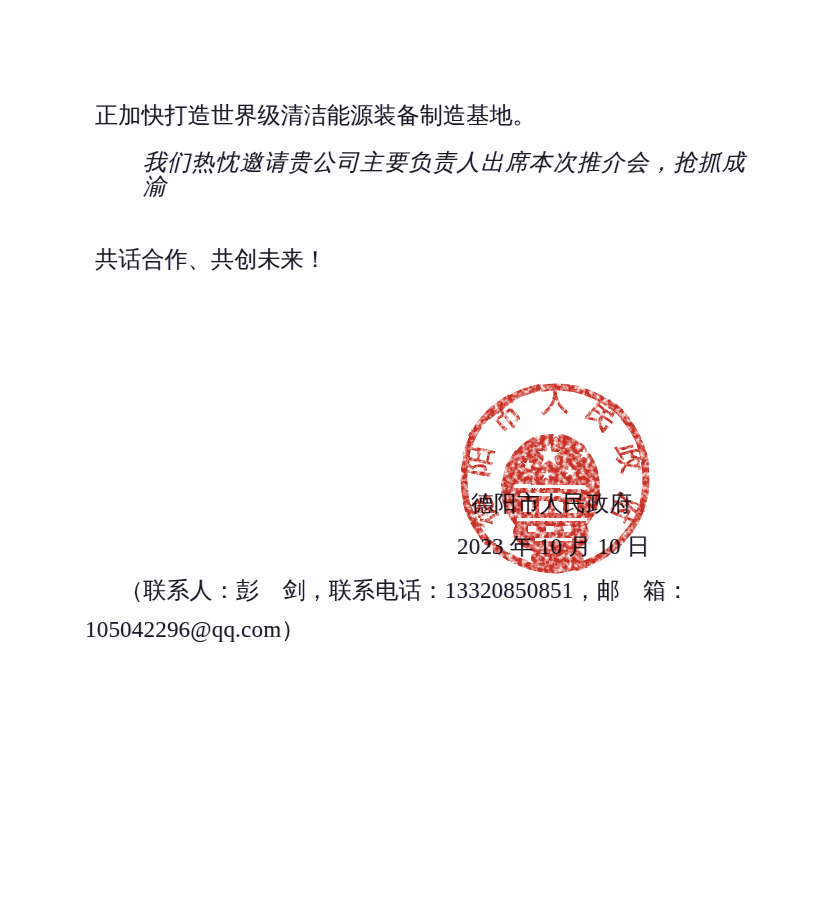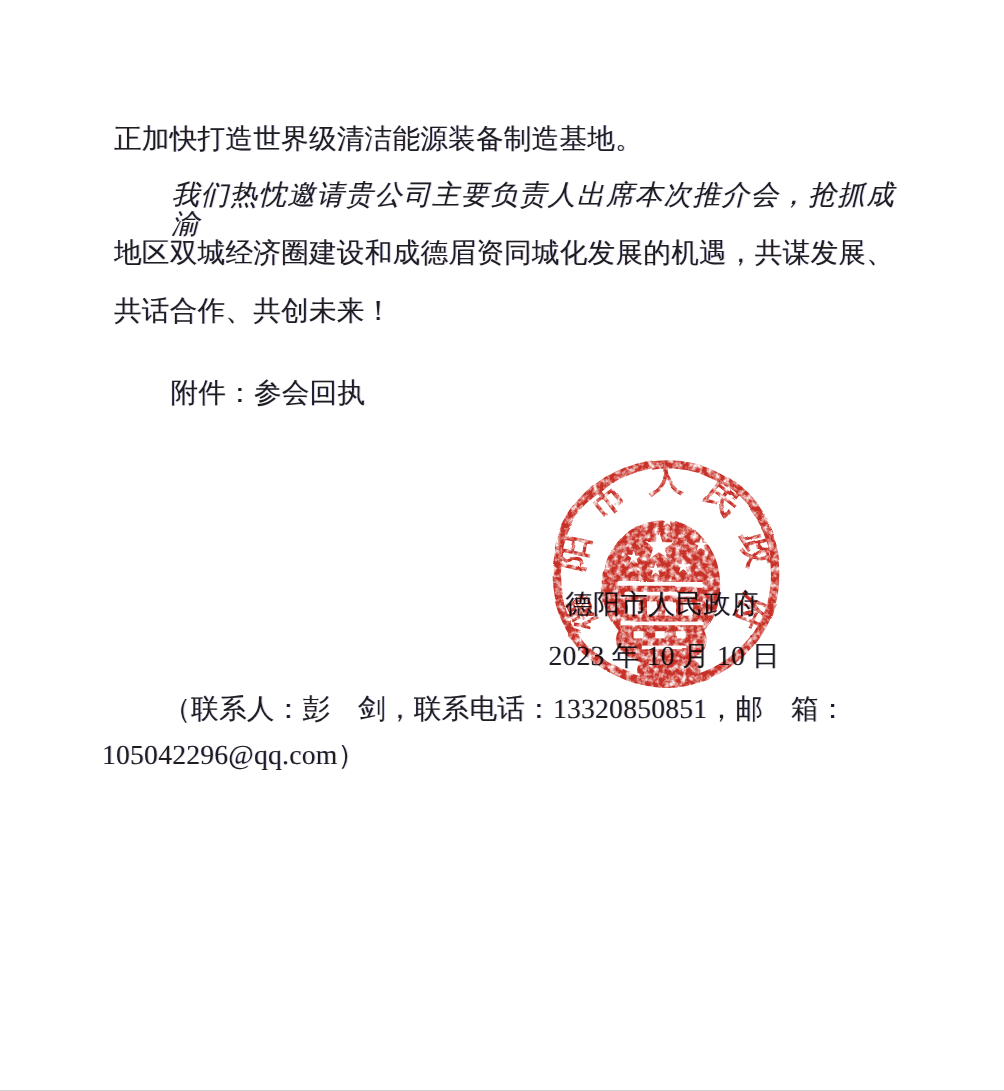--- a/index.html
+++ b/index.html
@@ -23,21 +23,21 @@
     text-shadow: 0.8px 0 0.4px rgba(80,90,200,0.28), -0.5px 0 0.3px rgba(190,80,80,0.15);
   }
   .just { text-align: justify; text-align-last: justify; white-space: normal; }
   .l1 { left: 95px;  top: 104px; }
   .l2 { left: 143px; top: 151px; width: 602px; font-style: italic; }
   .l3 { left: 95px;  top: 199px; width: 650px; }
   .l4 { left: 95px;  top: 248px; }
   .attach { left: 142px; top: 316px; }
   .sig-issuer { left: 471px; top: 492px; font-size: 22.5px; letter-spacing: 0.6px; }
   .sig-date   { left: 457px; top: 535px; }
-  .c1 { left: 136px; top: 579px; text-align: center; }
+  .c1 { left: 120px; top: 579px; text-align: center; }
   .c2 { left: 85px;  top: 618px; text-align: center; }
   .seal-wrap {
     position: absolute;
     left: 445px; top: 368px;
     width: 220px; height: 220px;
     mix-blend-mode: multiply;
     pointer-events: none;
   }
   .seal-ring { stroke: var(--seal-color); fill: none; stroke-width: 7px; }
   .seal-fill { fill: var(--seal-color); }
@@ -49,24 +49,22 @@
   }
   .emblem-white { fill: #ffffff; }
 </style>
 </head>
 <body>
 
 <div class="page">
 
   <p class="txt l1">正加快打造世界级清洁能源装备制造基地。</p>
   <p class="txt l2 just">我们热忱邀请贵公司主要负责人出席本次推介会，抢抓成渝</p>
-  <p class="txt l3 just">地区双城经济圈建设和成德眉资同城化发展的机遇，共谋发展、</p>
   <p class="txt l4">共话合作、共创未来！</p>
 
-  <p class="txt attach">附件：参会回执</p>
 
   <p class="txt sig-issuer">德阳市人民政府</p>
   <p class="txt sig-date">2023 年 10 月 10 日</p>
 
   <p class="txt c1">（联系人：彭　剑，联系电话：13320850851，邮　箱：</p>
   <p class="txt c2">105042296@qq.com）</p>
 
   <div class="seal-wrap">
     <svg id="seal-svg" width="220" height="220" viewBox="0 0 220 220">
       <defs>

